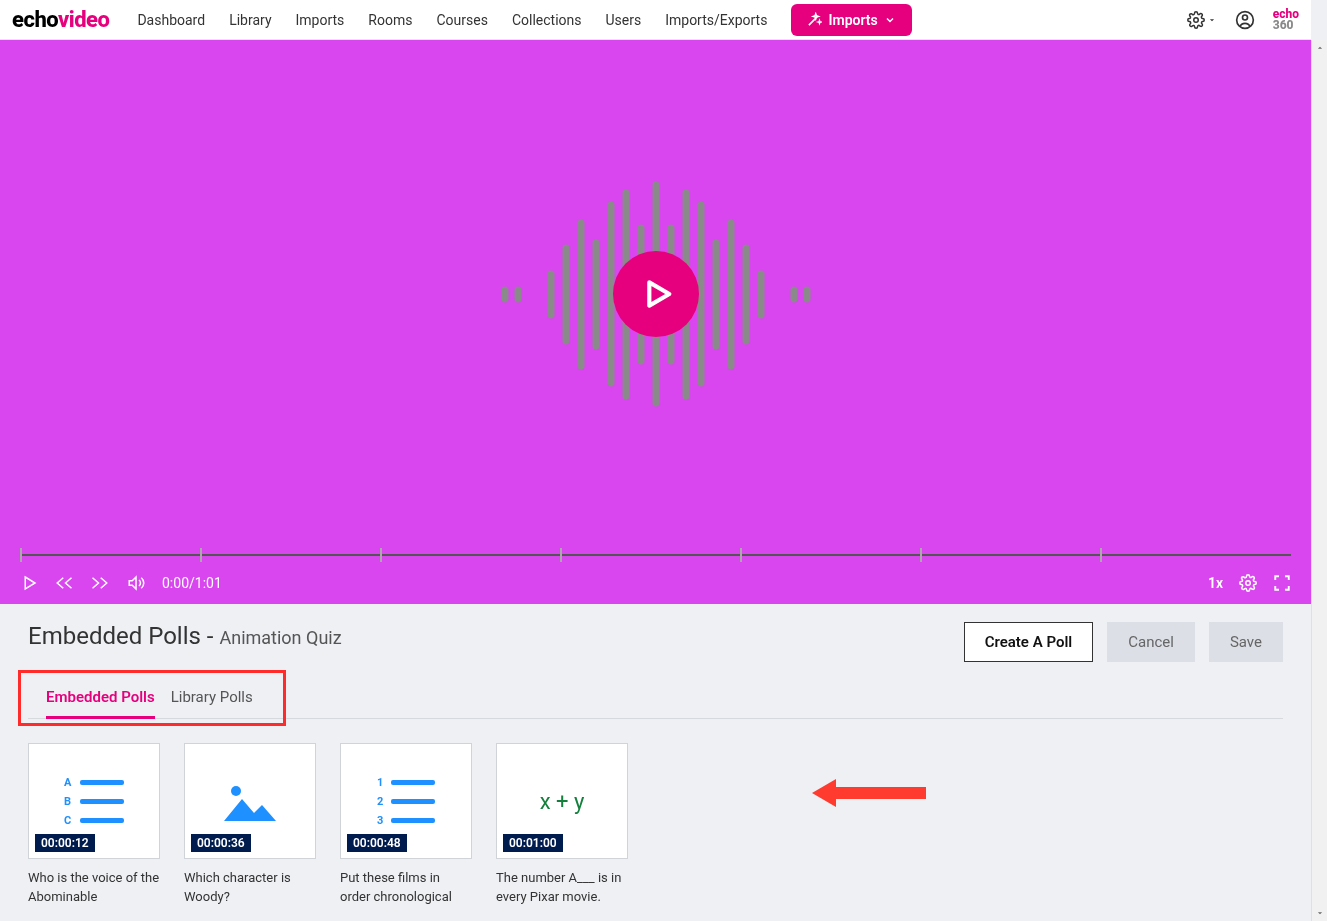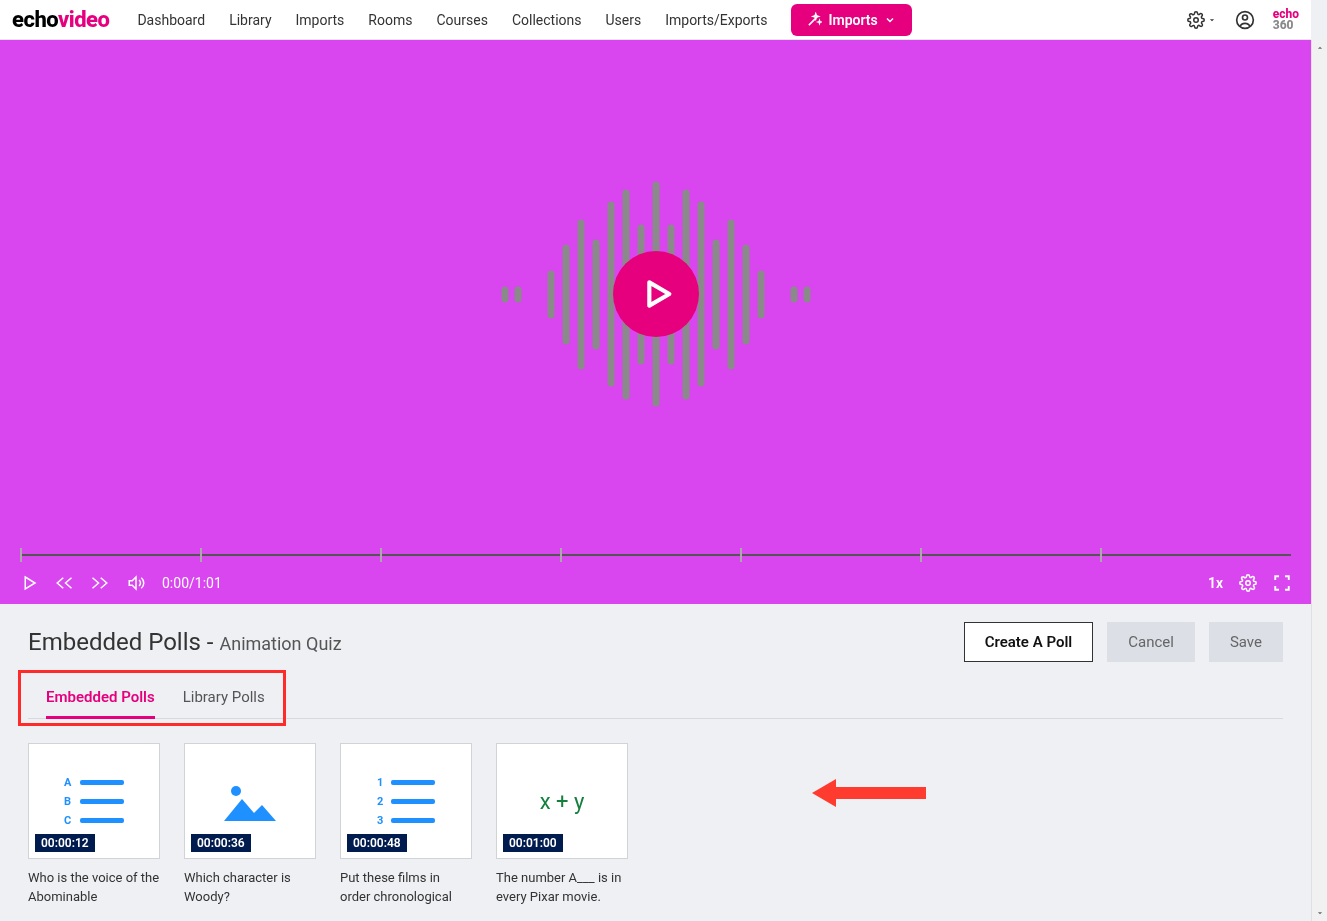--- a/index.html
+++ b/index.html
@@ -24,28 +24,28 @@
 .play-circle { position:absolute; left:50%; top:50%; transform:translate(-50%,-50%); width:86px; height:86px; background:#e6007e; border-radius:50%; display:flex; align-items:center; justify-content:center; cursor:pointer; z-index:2;}
 .track { height:14px; position:relative; padding: 0 20px;}
 .track-line { position:absolute; left:20px; right:20px; top:6px; height:2px; background:#555;}
 .tick { position:absolute; top:0; width:2px; height:14px; background:#aaa;}
 .controls { height:42px; display:flex; align-items:center; gap:16px; padding:0 20px; color:#fff;}
 .controls-right { margin-left:auto; display:flex; align-items:center; gap:16px;}
 .ctlicon{cursor:pointer; display:flex;}
 .timecode{font-size:14px;}
 .speed{font-size:14px; font-weight:600;margin-left:18px;}
 .panel { padding: 18px 28px 0 28px; }
-.panel-head { display:flex; align-items:center; }
+.panel-head { display:flex; align-items:flex-start; }
 .panel-title { font-size:24px; color:#333; }
 .panel-sub { font-size:18px; color:#555; font-weight:400;}
 .panel-actions { margin-left:auto; display:flex; gap:14px;}
 .btn { padding:10px 20px; font-size:15px; border-radius:0; cursor:pointer; border:1px solid transparent;}
 .btn-outline { background:#fff; border:1px solid #333; color:#111; font-weight:600;}
 .btn-muted { background:#dcdfe5; color:#666; }
-.tabs { margin-top:22px; display:flex; gap:28px; border-bottom:1px solid #d6d9de; position:relative; padding:0 18px;}
+.tabs { margin-top:22px; display:flex; gap:16px; border-bottom:1px solid #d6d9de; position:relative; padding:0 18px;}
 .tab { padding:4px 0 10px 0; font-size:15px; color:#555; cursor:pointer;}
 .tab.active { color:#e6007e; font-weight:600; border-bottom:3px solid #e6007e; margin-bottom:-1px;}
 .tabs-highlight { position:absolute; left:-10px; top:-14px; width:268px; height:56px; border:3px solid #ff2b2b; pointer-events:none;}
 .cards { display:flex; gap:24px; padding:24px 28px; align-items:flex-start; position:relative;}
 .card { width:132px; }
 .thumb { width:132px; height:116px; background:#fff; border:1px solid #d0d3d8; position:relative; display:flex; align-items:center; justify-content:center;}
 .ts-badge { position:absolute; left:6px; bottom:6px; background:#001b4d; color:#fff; font-size:12px; padding:2px 6px; font-weight:600;}
 .caption { font-size:13px; color:#333; margin-top:10px; line-height:1.45; }
 .mc-icon { display:flex; flex-direction:column; gap:6px; }
 .mc-row { display:flex; align-items:center; gap:6px;}

